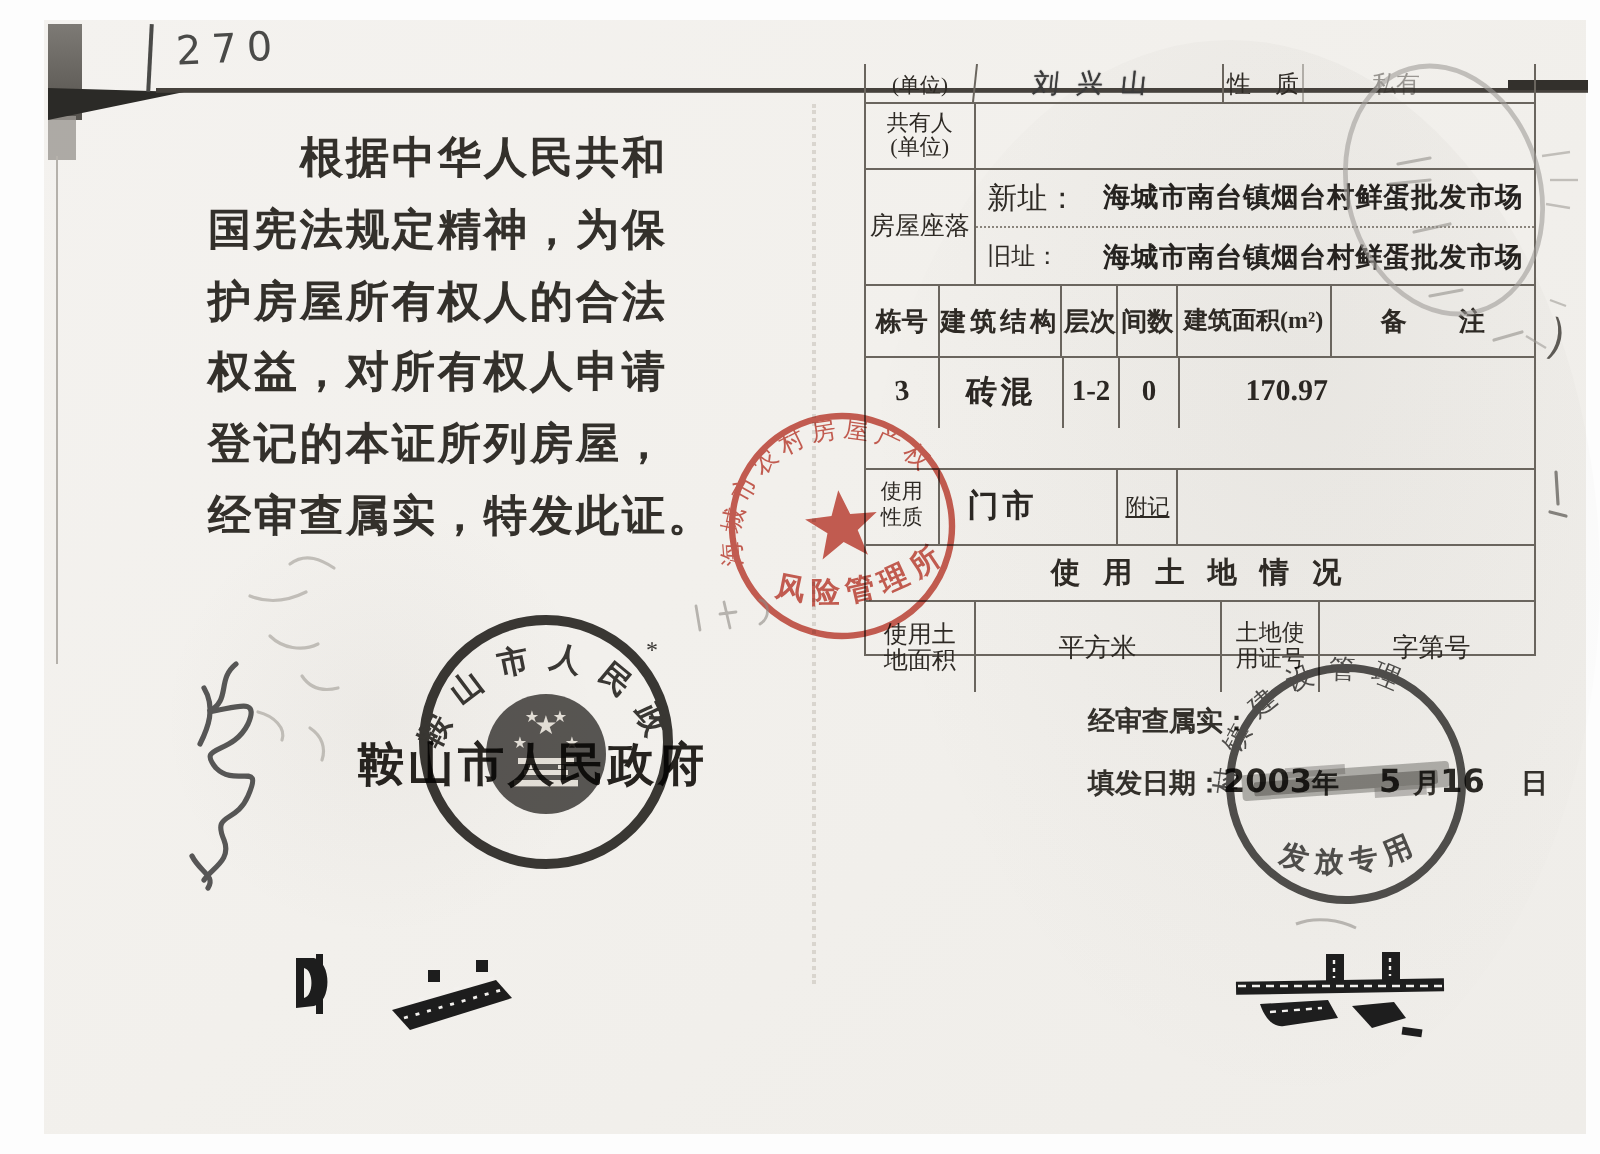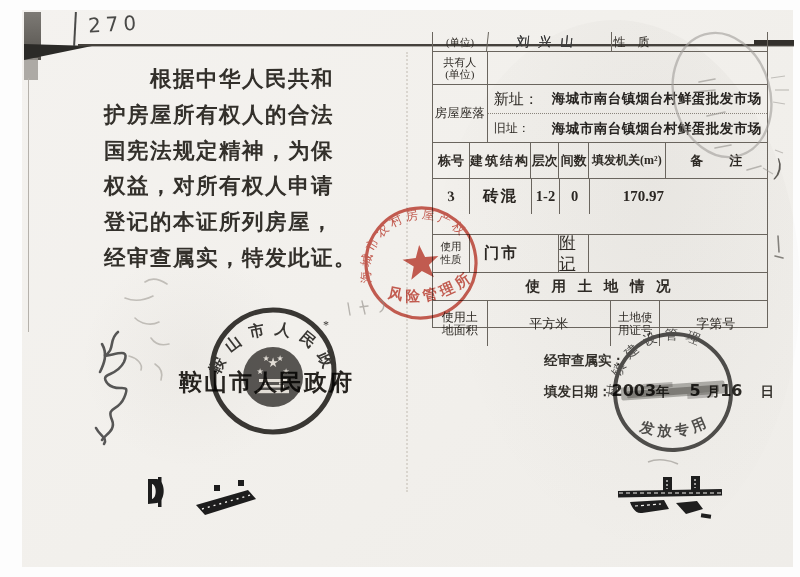--- a/index.html
+++ b/index.html
@@ -53,22 +53,22 @@
     <rect x="754" y="40" width="40" height="5" fill="#33302c"></rect>
   </svg>
   <div class="abs" style="left:28px;top:78px;width:1px;height:254px;background:#b5b1ab;"></div>
   <div class="dotline"></div>
 
   <div class="abs" style="left:74px;top:12px;width:2px;height:34px;background:#4a4a48;transform:rotate(3deg);"></div>
   <div class="abs" style="left:88px;top:12px;font-family:'DejaVu Sans',sans-serif;font-size:20px;color:#4a4a48;letter-spacing:5px;transform:rotate(-3deg);">270</div>
 
   <div class="para">
     <div class="ln">根据中华人民共和</div>
+    <div class="ln">国宪法规定精神，为保</div>
     <div class="ln">护房屋所有权人的合法</div>
-    <div class="ln">国宪法规定精神，为保</div>
     <div class="ln">权益，对所有权人申请</div>
     <div class="ln">登记的本证所列房屋，</div>
     <div class="ln">经审查属实，特发此证。</div>
   </div>
 
   <svg class="abs" style="left:85px;top:260px;" width="130" height="180">
     <g fill="none" stroke="#9a968f" stroke-width="1.6" opacity=".55" stroke-linecap="round">
       <path d="M60,22 c8,-6 16,-2 22,2"></path>
         <path d="M40,38 c10,4 20,2 28,-2"></path>
       <path d="M50,58 c6,6 16,8 24,4"></path>
@@ -126,20 +126,21 @@
         <path d="M62,44 l52,-15" stroke-dasharray="2 4"></path>
     </g>
   </svg>
 
   <div class="tbl">
 
     <div class="trow" style="height:19px;">
       <div class="tc" style="width:54px;align-items:flex-end;padding-bottom:1px;font-size:10.5px;">(单位)</div>
       <div class="tc" style="width:124px;align-items:flex-end;font-size:13px;letter-spacing:9px;color:#3a3a3a;transform:skewX(-6deg);text-shadow:0 0 .6px #3a3a3a;">刘兴山</div>
       <div class="tc" style="width:40px;align-items:flex-end;font-size:12px;">性　质</div>
+      <div class="tc" style="width:108px;align-items:flex-end;font-size:12px;opacity:.45;justify-content:flex-start;padding-left:34px;">私有</div>
     </div>
 
     <div class="trow" style="height:33px;">
       <div class="tc" style="width:54px;">
         <div class="lbl2"><span>共有人</span><br>
         <span>(单位)</span></div>
       </div>
       <div class="tc" style="width:282px;"></div>
     </div>
 
@@ -155,39 +156,39 @@
           <span class="addr">海城市南台镇烟台村鲜蛋批发市场</span>
         </div>
       </div>
     </div>
 
     <div class="trow" style="height:36px;">
       <div class="tc hd" style="width:36px;">栋号</div>
       <div class="tc hd" style="width:62px;letter-spacing:2px;">建筑结构</div>
       <div class="tc hd" style="width:28px;">层次</div>
       <div class="tc hd" style="width:30px;">间数</div>
-      <div class="tc hd" style="width:77px;font-size:12px;">填发机关(m²)</div>
+      <div class="tc hd" style="width:77px;font-size:12px;">建筑面积(m²)</div>
       <div class="tc hd" style="width:103px;">备　　注</div>
     </div>
 
     <div class="trow" style="height:36px;">
       <div class="tc val" style="width:36px;transform:rotate(-5deg);">3</div>
       <div class="tc val" style="width:62px;font-size:15.5px;letter-spacing:2px;">砖混</div>
       <div class="tc val" style="width:28px;">1-2</div>
       <div class="tc val" style="width:30px;">0</div>
       <div class="tc val" style="width:77px;justify-content:flex-end;padding-right:2px;font-size:15px;">170.97</div>
     </div>
 
     <div class="trow" style="height:38px;margin-top:20px;">
       <div class="tc" style="width:36px;">
         <div class="lbl2" style="font-size:10.5px;"><span>使用</span><br>
         <span>性质</span></div>
       </div>
       <div class="tc val" style="width:90px;justify-content:flex-start;padding-left:14px;font-size:15.5px;letter-spacing:2px;">门市</div>
-      <div class="tc" style="width:30px;font-size:16px;text-decoration:underline;">附记</div>
+      <div class="tc" style="width:30px;font-size:11px;text-decoration:underline;">附记</div>
       <div class="tc" style="width:180px;"></div>
     </div>
 
     <div class="trow" style="height:28px;">
       <div class="tc" style="width:336px;font-size:14.5px;font-weight:600;letter-spacing:4px;">使 用 土 地 情 况</div>
     </div>
 
     <div class="trow" style="height:46px;">
       <div class="tc" style="width:54px;">
         <div class="lbl2" style="font-size:12px;"><span>使用土</span><br>

